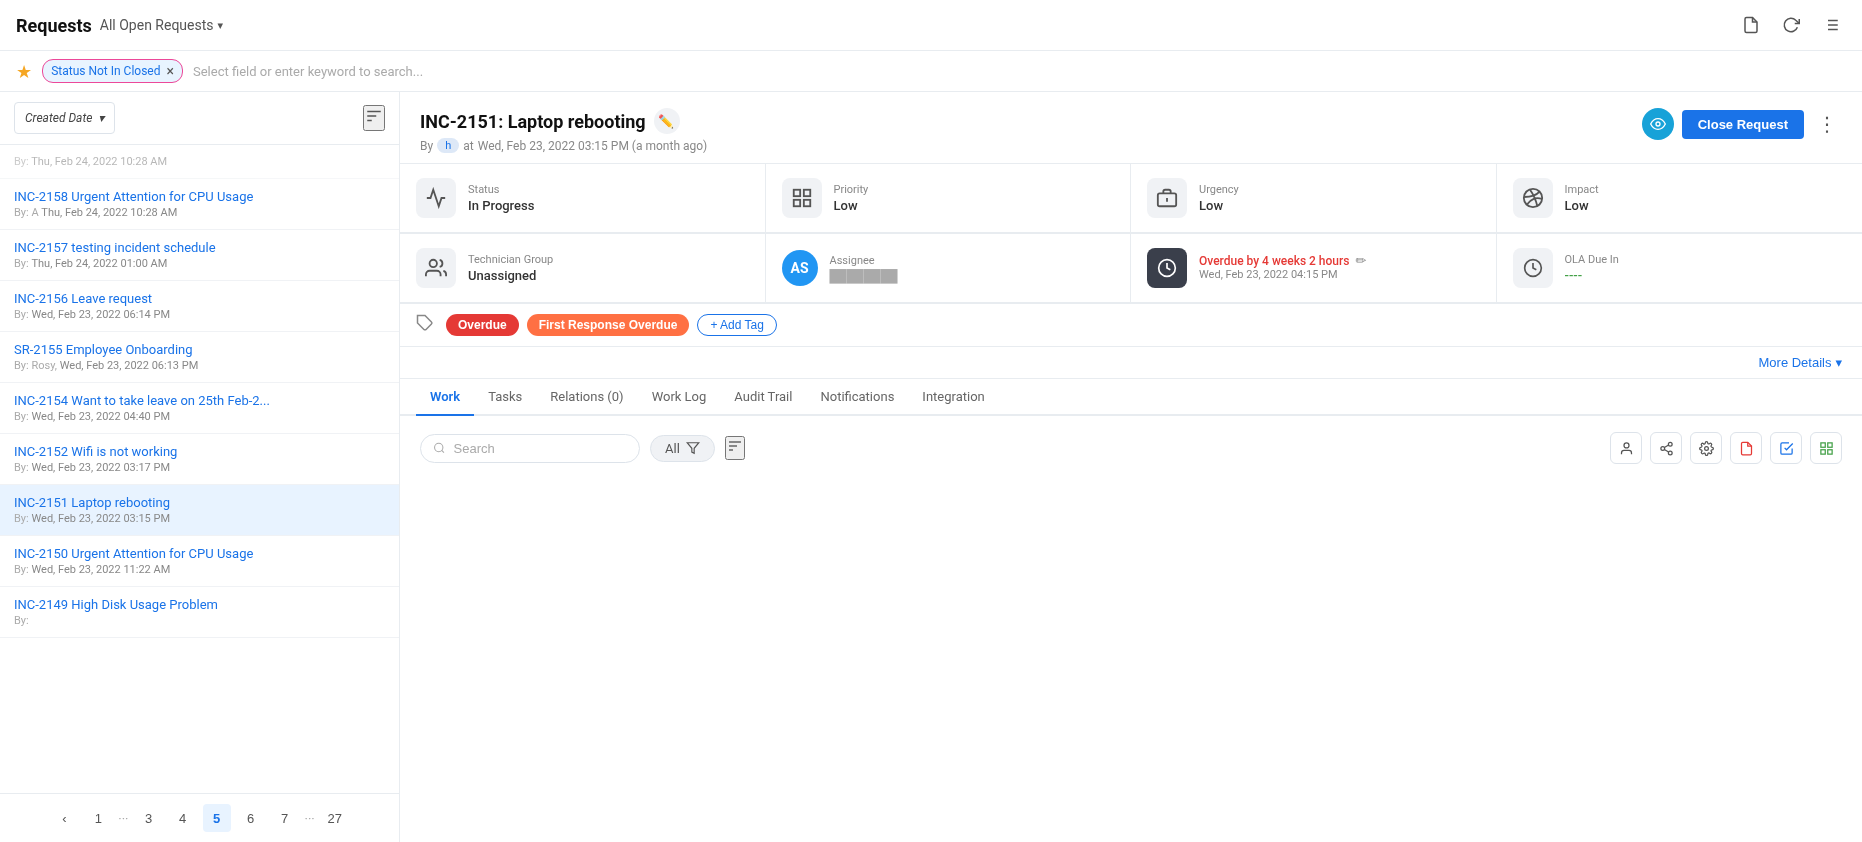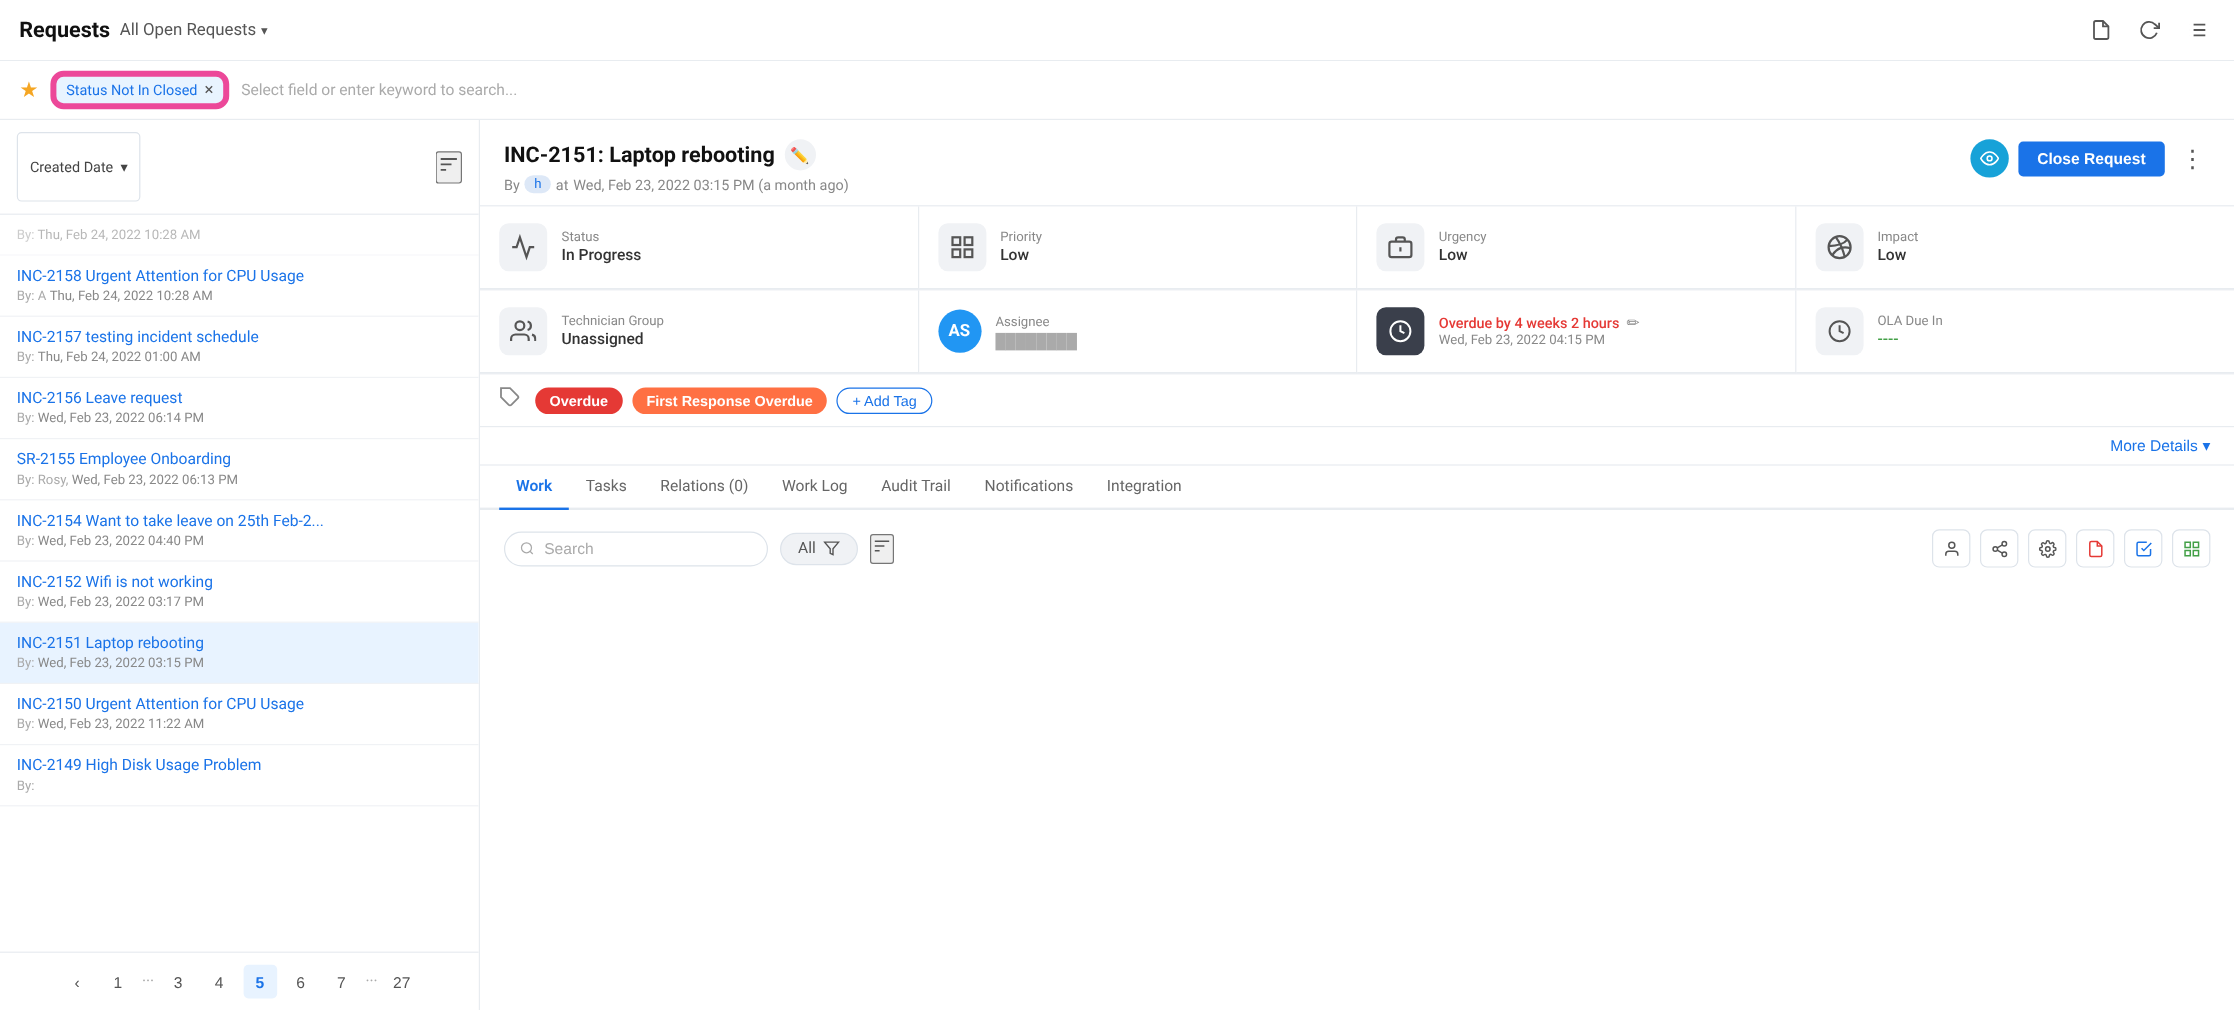--- a/index.html
+++ b/index.html
@@ -12,32 +12,32 @@
     .header-left { display: flex; align-items: center; gap: 8px; }
     .header-title { font-size: 18px; font-weight: 700; color: #111; }
     .header-subtitle { font-size: 14px; color: #555; display: flex; align-items: center; gap: 4px; cursor: pointer; }
     .header-subtitle .chevron { font-size: 11px; }
     .header-actions { display: flex; gap: 10px; align-items: center; }
     .header-icon-btn { width: 30px; height: 30px; border: none; background: transparent; cursor: pointer; display: flex; align-items: center; justify-content: center; color: #555; font-size: 16px; }
 
     
     .search-bar { display: flex; align-items: center; padding: 8px 16px; border-bottom: 1px solid #e8ecf0; background: #fff; gap: 10px; }
     .star-btn { color: #f5a623; font-size: 18px; cursor: pointer; }
-    .filter-tag { display: flex; align-items: center; gap: 6px; background: #e8f4ff; border: 5px solid #ec4899; border-radius: 11px; padding: 3px 8px; font-size: 12px; color: #1a73e8; }
+    .filter-tag { display: flex; align-items: center; gap: 6px; background: #e8f4ff; border: 1px solid #ec4899; border-radius: 11px; padding: 3px 8px; font-size: 12px; color: #1a73e8; }
     .filter-tag .close-x { cursor: pointer; font-size: 14px; color: #555; }
     .search-placeholder { color: #aaa; font-size: 13px; flex: 1; }
 
     
     .main-layout { display: flex; flex: 1; overflow: hidden; }
 
     
     .left-panel { width: 400px; border-right: 1px solid #e8ecf0; display: flex; flex-direction: column; overflow: hidden; background: #fff; }
     .list-header { display: flex; align-items: center; justify-content: space-between; padding: 10px 14px; border-bottom: 1px solid #e8ecf0; }
     .list-header-left { display: flex; align-items: center; gap: 8px; }
-    .sort-dropdown { display: flex; align-items: center; gap: 6px; padding: 21px 10px; border: 1px solid #dde3ea; border-radius: 4px; font-size: 12px; color: #444; cursor: pointer; background: #fff; }
+    .sort-dropdown { display: flex; align-items: center; gap: 6px; padding: 8px 10px; border: 1px solid #dde3ea; border-radius: 4px; font-size: 12px; color: #444; cursor: pointer; background: #fff; font-style: italic; }
     .sort-icon-btn { color: #555; font-size: 16px; cursor: pointer; }
     .list-items { flex: 1; overflow-y: auto; }
     .list-item { padding: 10px 14px; border-bottom: 1px solid #f0f2f5; cursor: pointer; }
     .list-item.active { background: #e8f3ff; }
     .list-item-title { font-size: 13px; color: #1a73e8; font-weight: 400; margin-bottom: 2px; }
     .list-item-meta { font-size: 11px; color: #888; }
     .list-item-meta .by { color: #aaa; }
     .pagination { display: flex; align-items: center; justify-content: center; gap: 6px; padding: 10px; border-top: 1px solid #e8ecf0; }
     .page-btn { width: 28px; height: 28px; border: none; background: transparent; cursor: pointer; font-size: 13px; color: #555; border-radius: 4px; display: flex; align-items: center; justify-content: center; }
     .page-btn.active { background: #e8f3ff; color: #1a73e8; font-weight: 600; }

